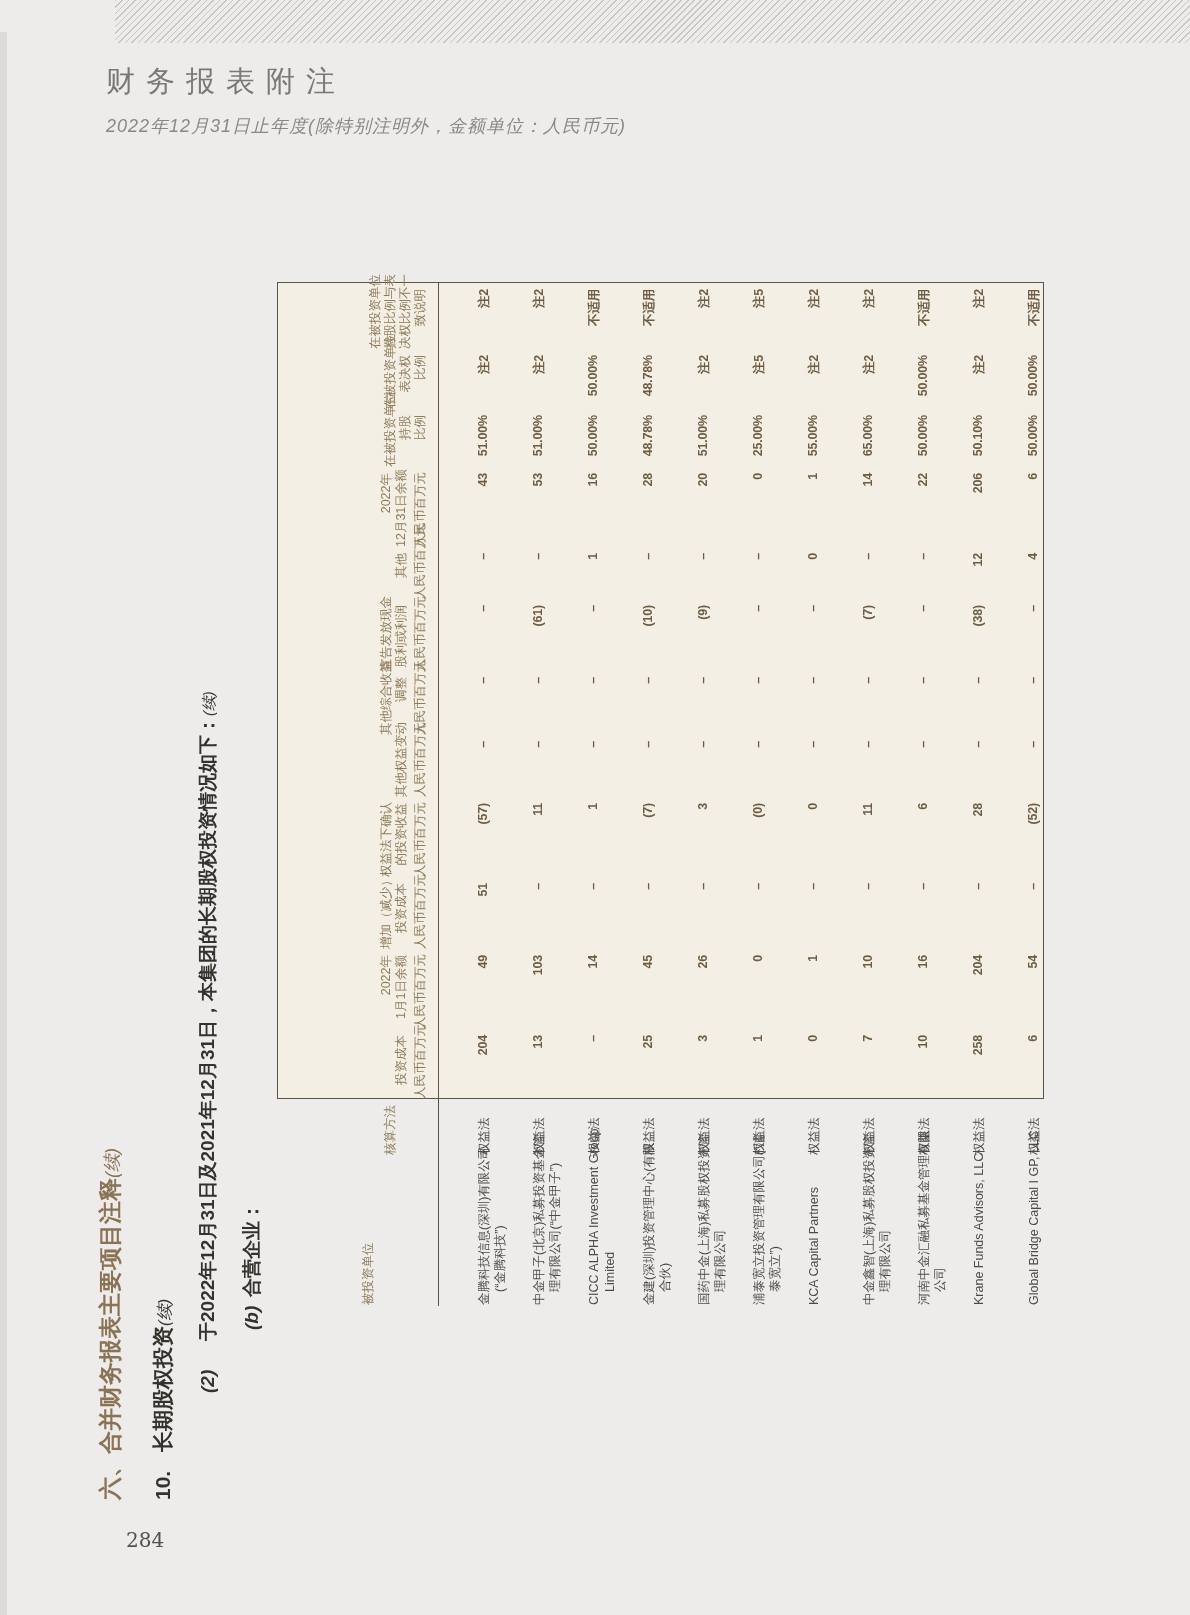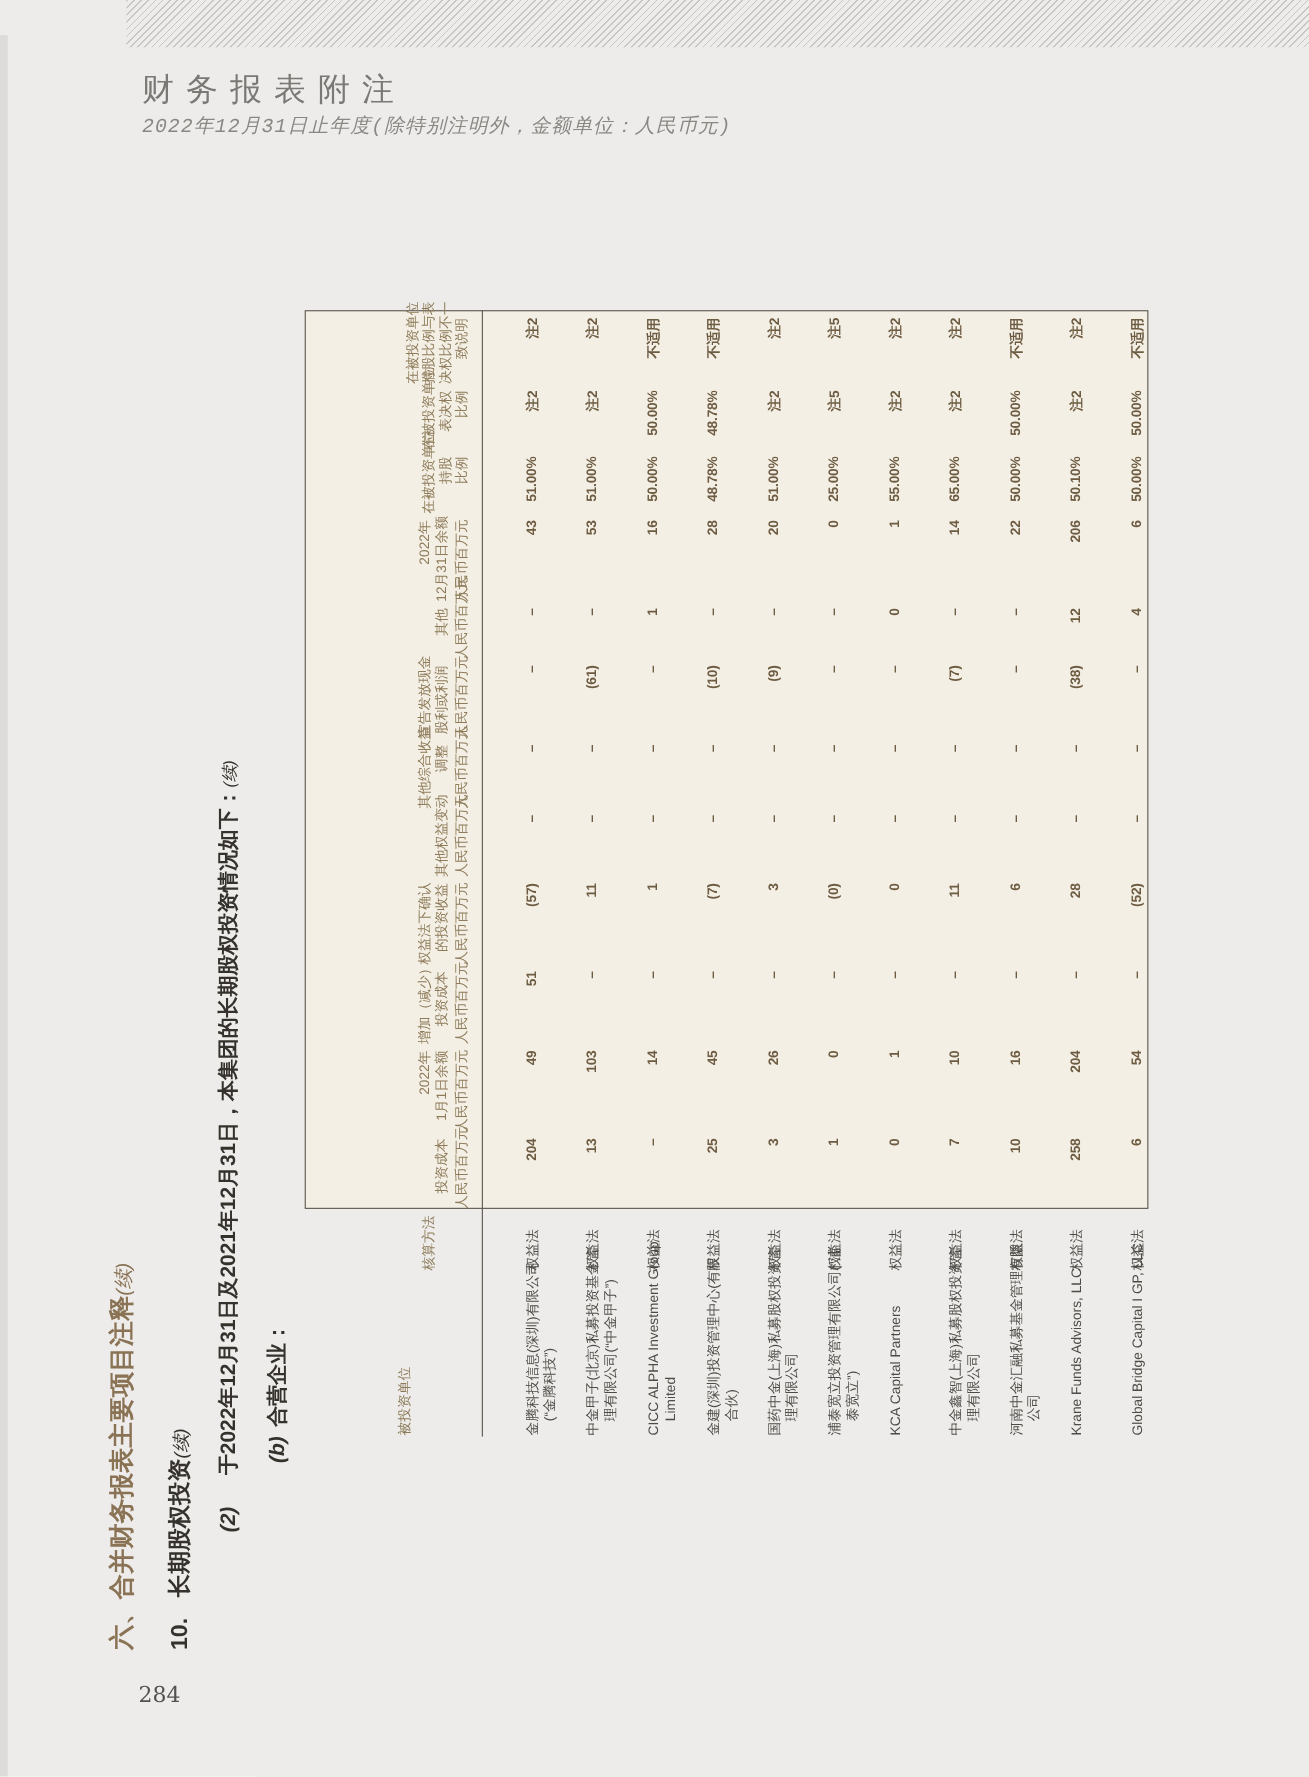--- a/index.html
+++ b/index.html
@@ -14,28 +14,29 @@
   .hatch {
     position: absolute; left: 115px; top: 0; right: 0; height: 43px;
     background: repeating-linear-gradient(135deg,
       #c7c6c4 0px, #c7c6c4 1.1px, rgba(0,0,0,0) 1.1px, rgba(0,0,0,0) 4.6px);
   }
   
   .leftbar {
     position: absolute; left: 0; top: 32px; width: 7px; bottom: 0;
     background: #dcdbd9;
   }
-  .doc-header { position: absolute; left: 129px; top: 62px; }
+  .doc-header { position: absolute; left: 106px; top: 62px; }
   .doc-title {
     font-family: "DejaVu Serif", serif;
     font-size: 29px; font-weight: 400; color: #7b7976;
     letter-spacing: 11px; white-space: nowrap;
   }
   .doc-subtitle {
-    font-family: Liberation Mono, monospace; font-style: italic;
+    margin-top: 12px;
+    font-family: Liberation Sans, sans-serif; font-style: italic;
     font-size: 18px; color: #8a8884; letter-spacing: 1px; white-space: nowrap;
   }
   .pagenum {
     position: absolute; left: 126px; top: 1528px;
     font-family: "DejaVu Serif", serif; font-size: 20px; color: #54524e;
   }
   
   .rot {
     position: absolute; left: 95px; top: 1505px;
     width: 1230px; height: 990px;

